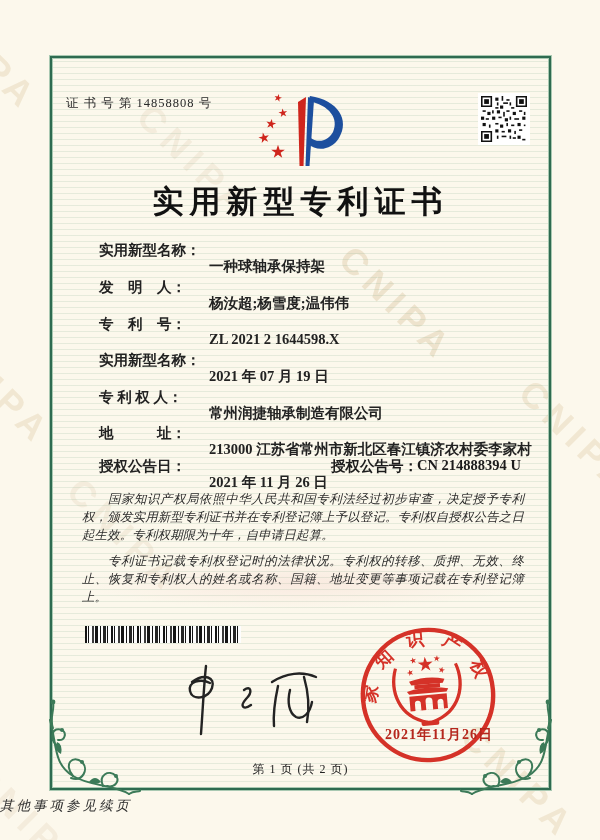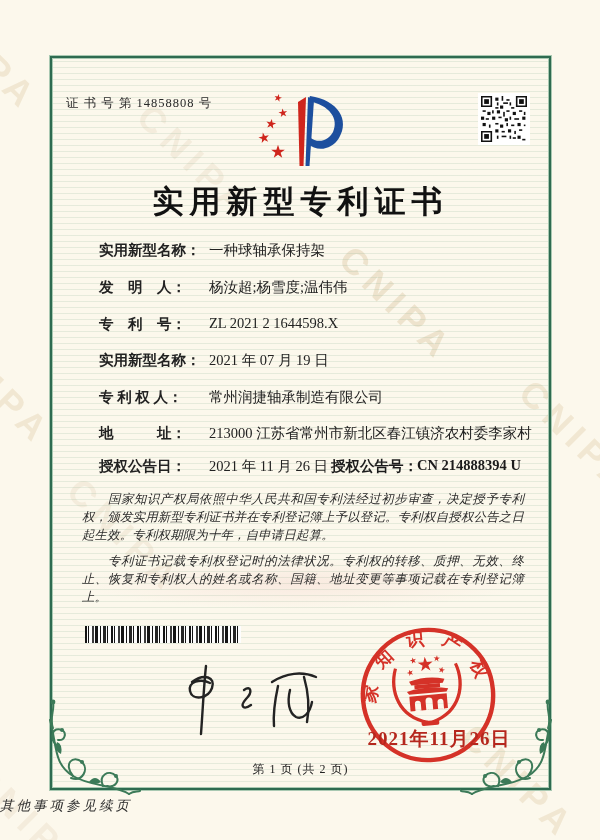--- a/index.html
+++ b/index.html
@@ -29,21 +29,21 @@
   .cert-no{position:absolute;left:14px;top:37px;font-size:12.5px;letter-spacing:1px;color:#2a2a2a;}
   .logo{position:absolute;left:196px;top:28px;}
   .qr{position:absolute;left:426px;top:35px;width:46px;height:46px;background:#fff;padding:3px;}
   .title{
     position:absolute;left:0;top:112px;width:100%;text-align:center;
     font-size:31px;font-weight:700;letter-spacing:6px;color:#111;margin-top:11px;
   }
   
   .row{position:absolute;left:23px;font-size:14.5px;white-space:nowrap;margin-left:24px;}
   .row .lab{font-weight:700;color:#222;display:inline-block;}
-  .row .val{position:absolute;left:87px;top:0;font-weight:400;color:#222;}
+  .row .val{position:absolute;left:87px;top:16px;font-weight:700;color:#222;}
   .row .lab2{font-weight:700;position:absolute;left:232px;top:0;}
   .row .val2{position:absolute;left:318px;top:0;font-weight:600;}
   .r0{top:183px}.r1{top:220px}.r2{top:257px}.r3{top:293px}
   .r4{top:330px}.r5{top:366px}.r6{top:399px}
   
   .legal{
     position:absolute;left:22px;top:424px;width:458px;
     font-size:12.4px;font-style:italic;line-height:18px;
     text-align:justify;color:#2b2b2b;letter-spacing:.2px;
   }
@@ -59,21 +59,21 @@
   }
   
   .director{position:absolute;left:33px;top:626px;font-family:"Liberation Sans","DejaVu Sans",sans-serif;
     font-size:15px;font-weight:600;color:#2a2a2a;line-height:26px;}
   .autograph{position:absolute;left:122px;top:602px;}
   
   .seal{position:absolute;left:302px;top:563px;width:148px;height:148px;opacity:.95;}
   .seal svg{transform:rotate(-5deg);}
   .seal-date{
     position:absolute;left:312px;top:668px;width:150px;text-align:center;
-    font-size:19px;font-weight:700;color:#b5271d;letter-spacing:1px;z-index:3;
+    font-size:14px;font-weight:700;color:#b5271d;letter-spacing:1px;z-index:3;
   }
   
   .page-info{position:absolute;left:0;bottom:10px;width:100%;text-align:center;font-size:12px;color:#222;letter-spacing:1px;}
   .continuation{
     position:absolute;left:0;top:797px;width:100%;z-index:2;
     font-size:13.5px;font-style:italic;letter-spacing:3px;color:#2e2e2e;
   }
   
   .corner{position:absolute;bottom:-8px;width:96px;height:102px;z-index:2;}
   .corner.left{left:-7px;}

